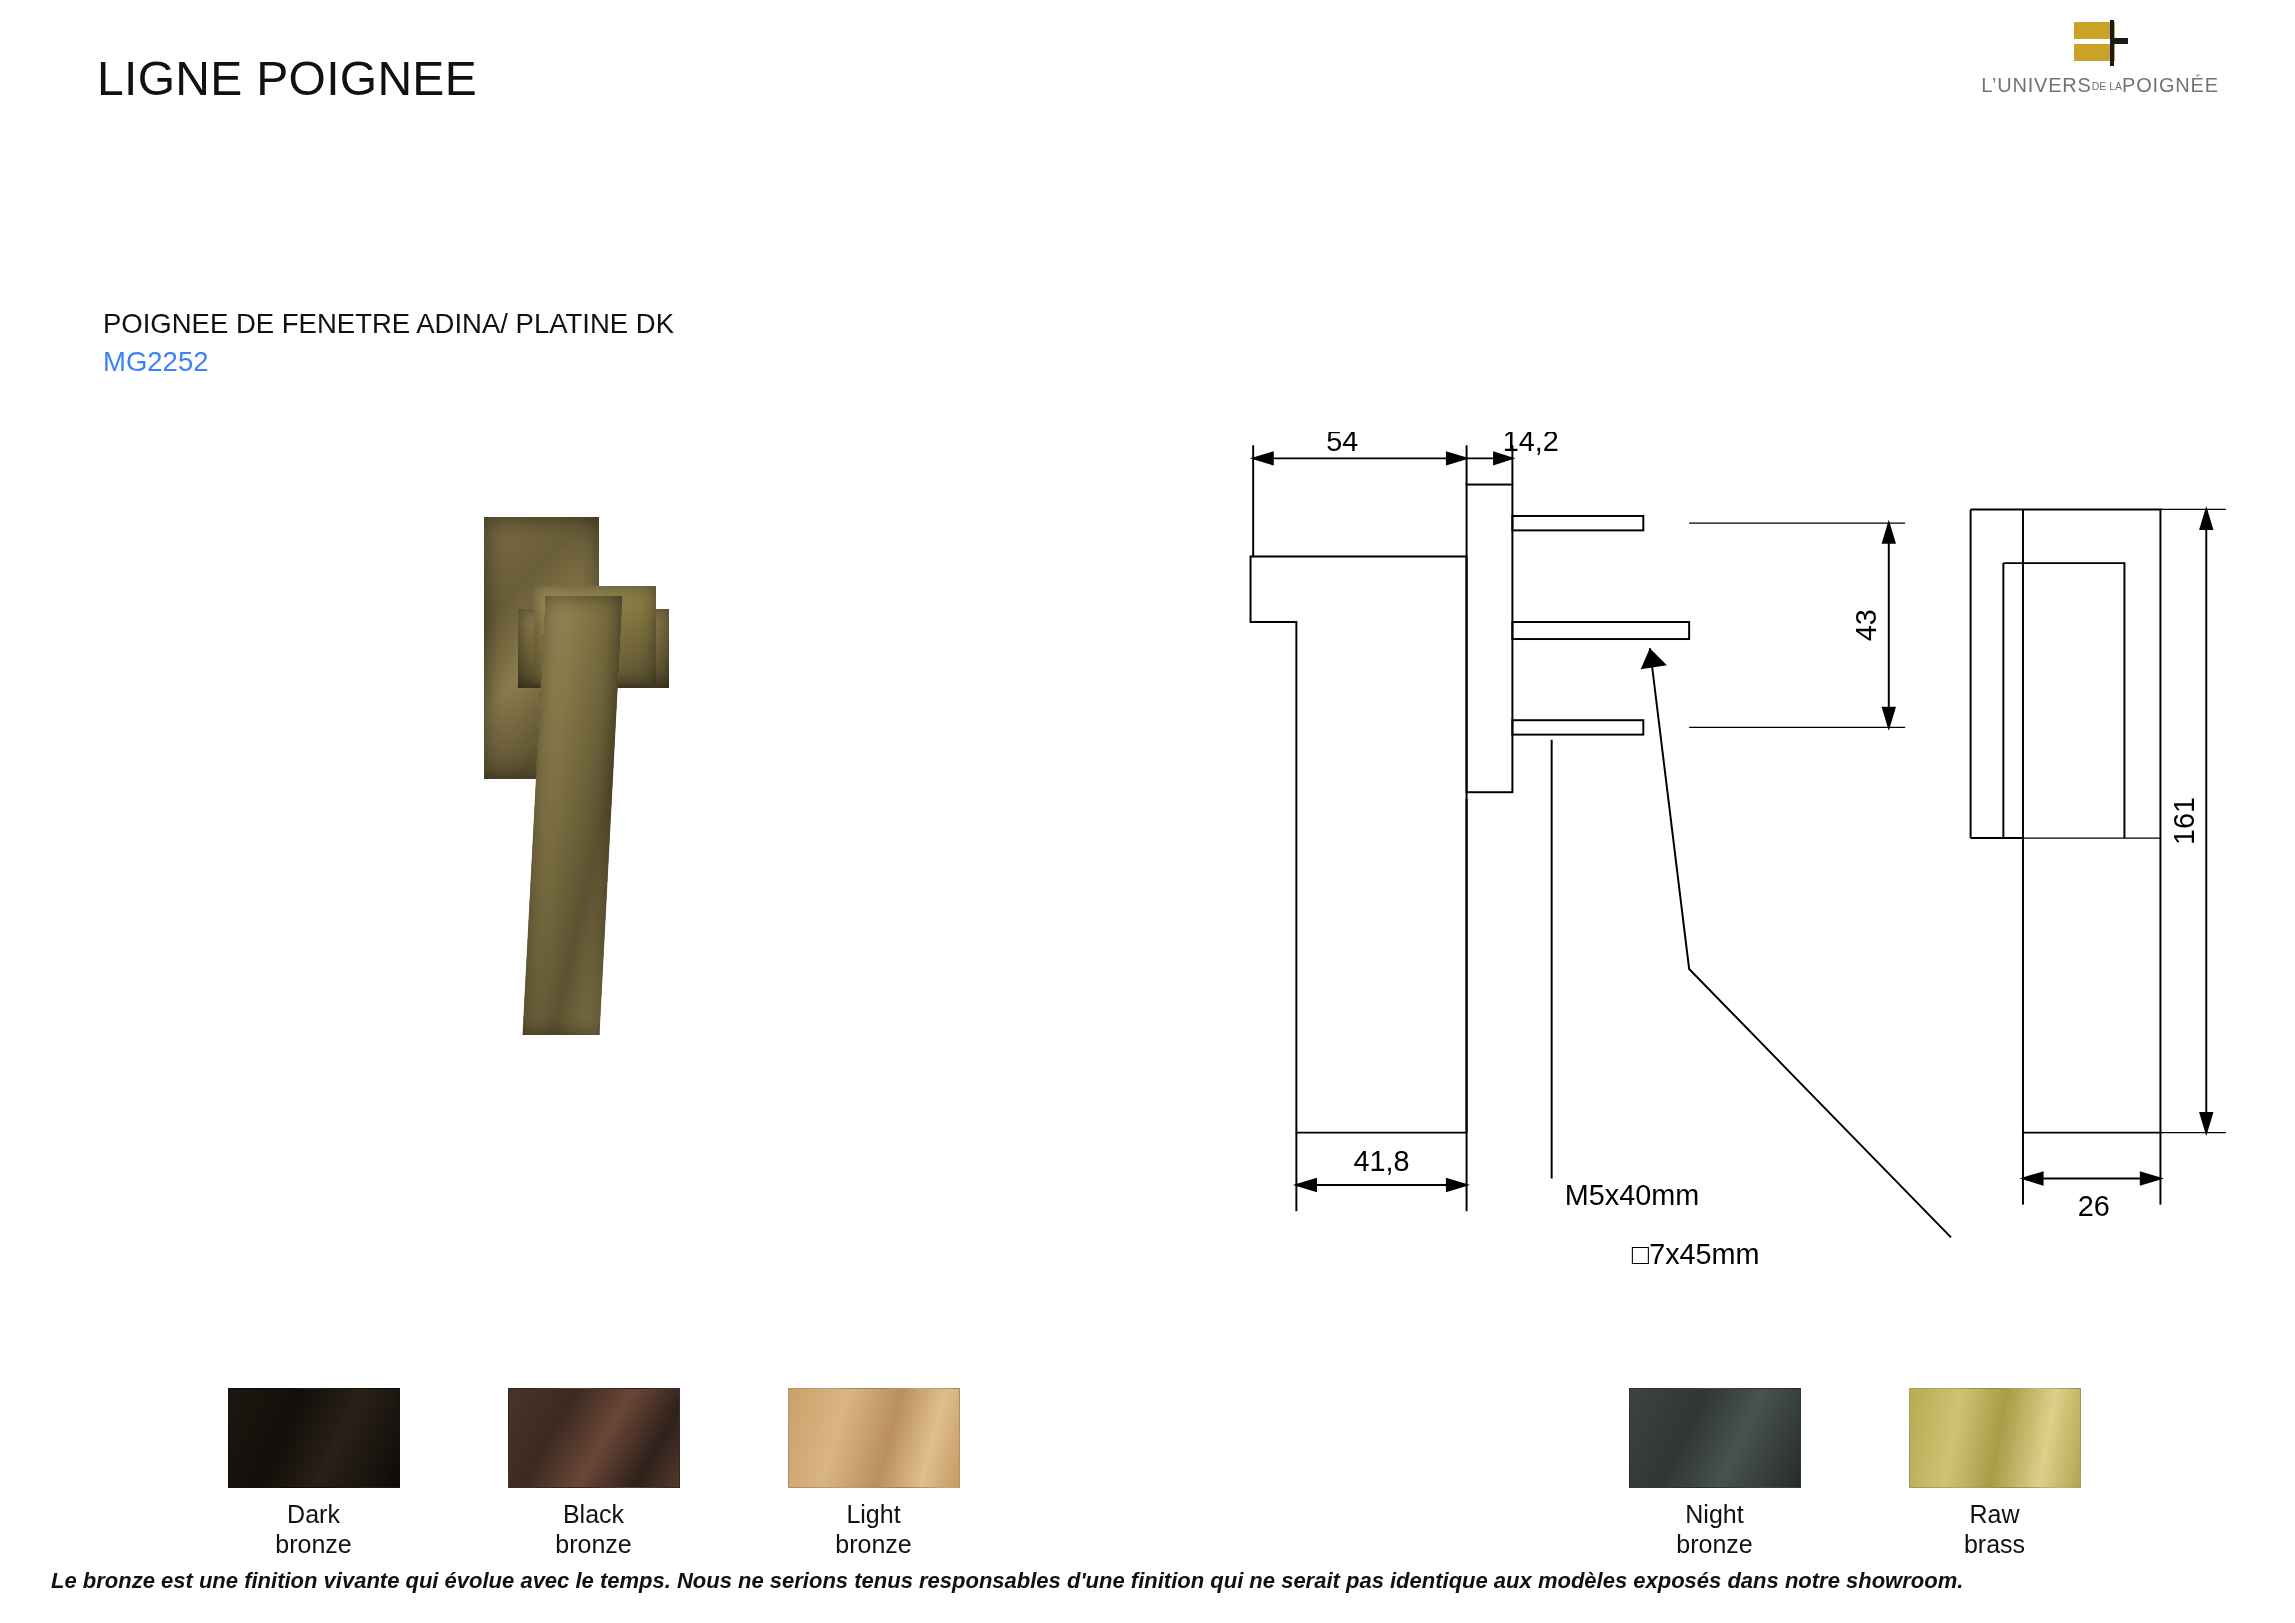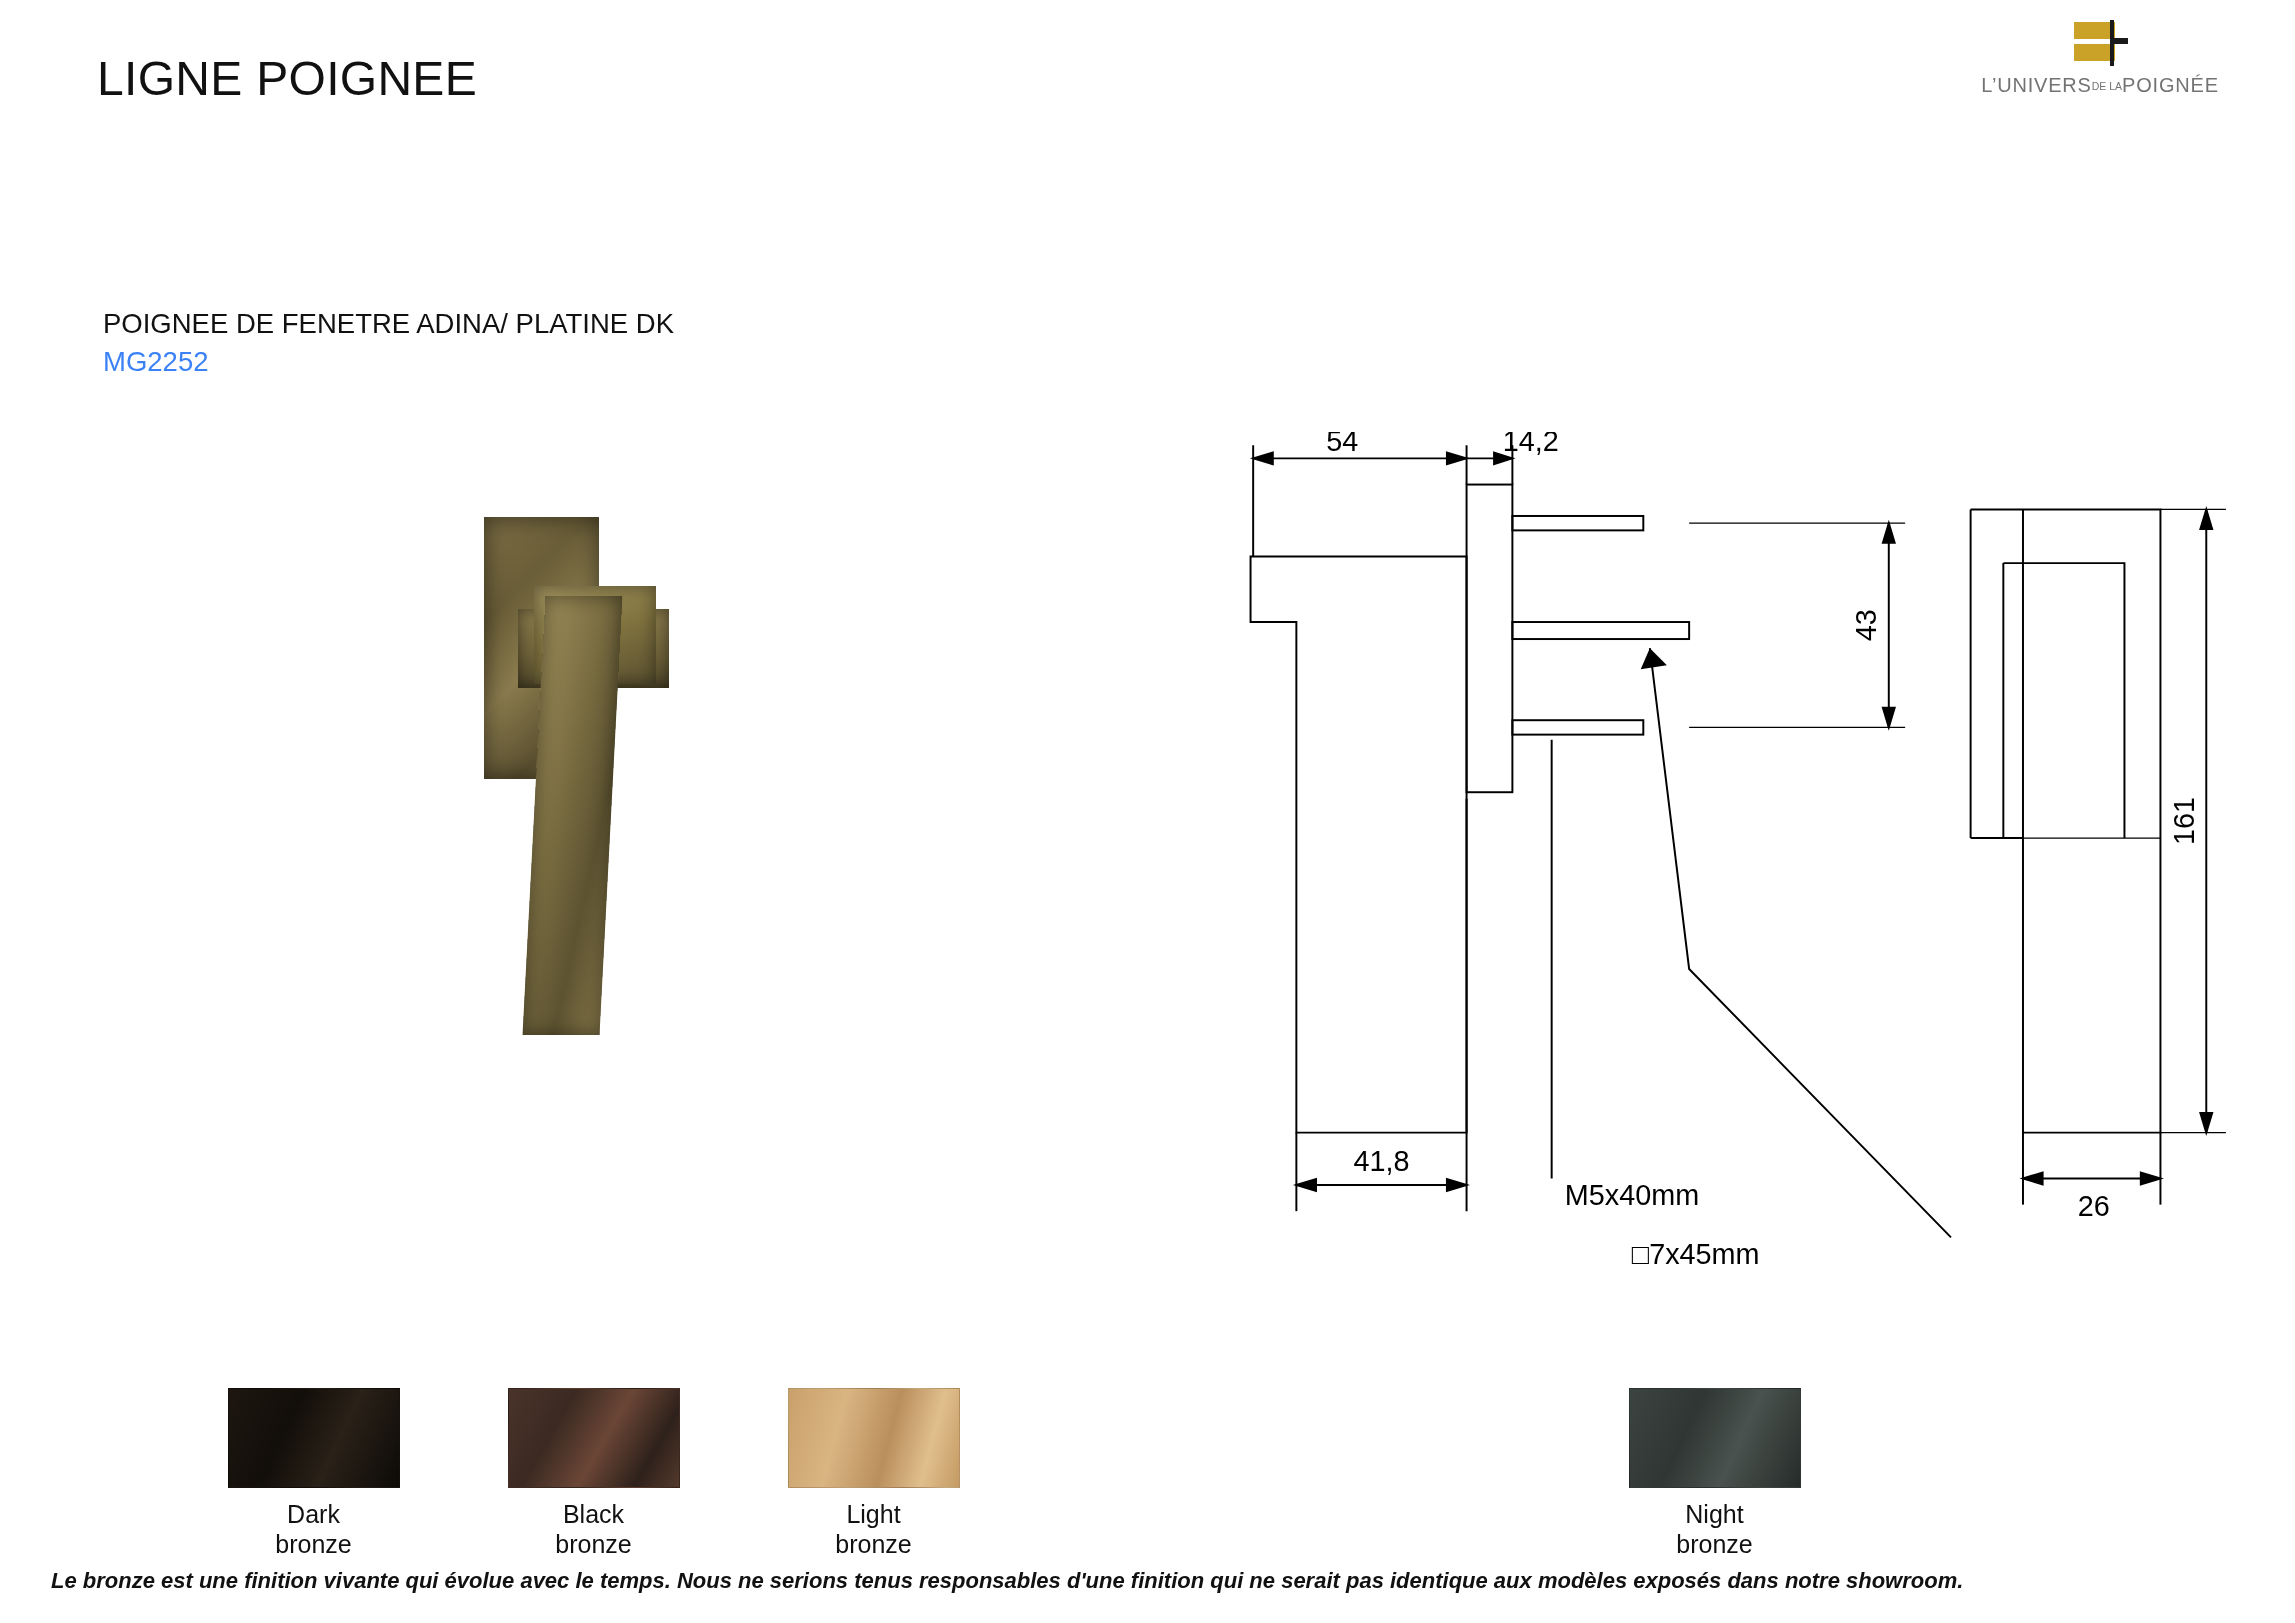--- a/index.html
+++ b/index.html
@@ -331,17 +331,24 @@
 
 
   <div class="swatch" style="left:1427px; top:0;">
     <div class="chip chip-night"></div>
     <div class="label">
       <div>Night</div>
       <div>bronze</div>
     </div>
   </div>
 
+  <div class="swatch" style="left:1707px; top:0;">
+    <div class="chip chip-raw"></div>
+    <div class="label">
+      <div>Raw</div>
+      <div>brass</div>
+    </div>
+  </div>
 
 </div>
 
 <div class="footer-note">Le bronze est une finition vivante qui évolue avec le temps. Nous ne serions tenus responsables d'une finition qui ne serait pas identique aux modèles exposés dans notre showroom.</div>
 
 
 </body></html>

